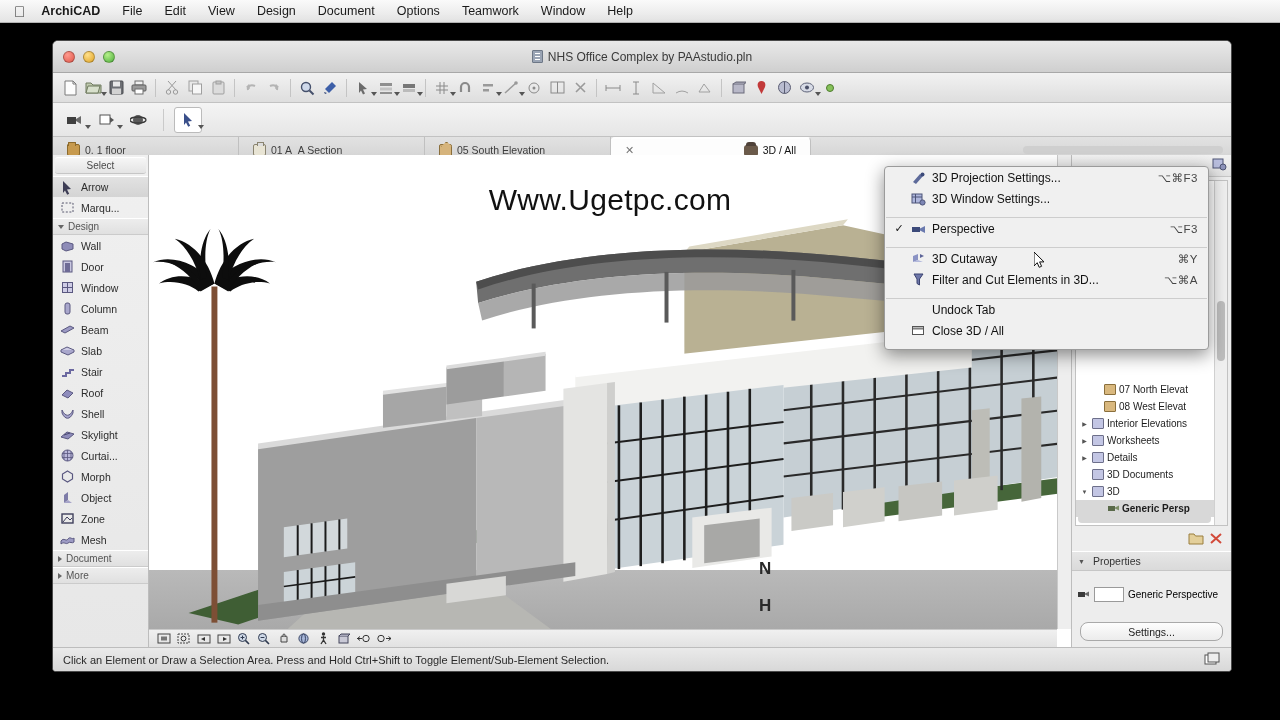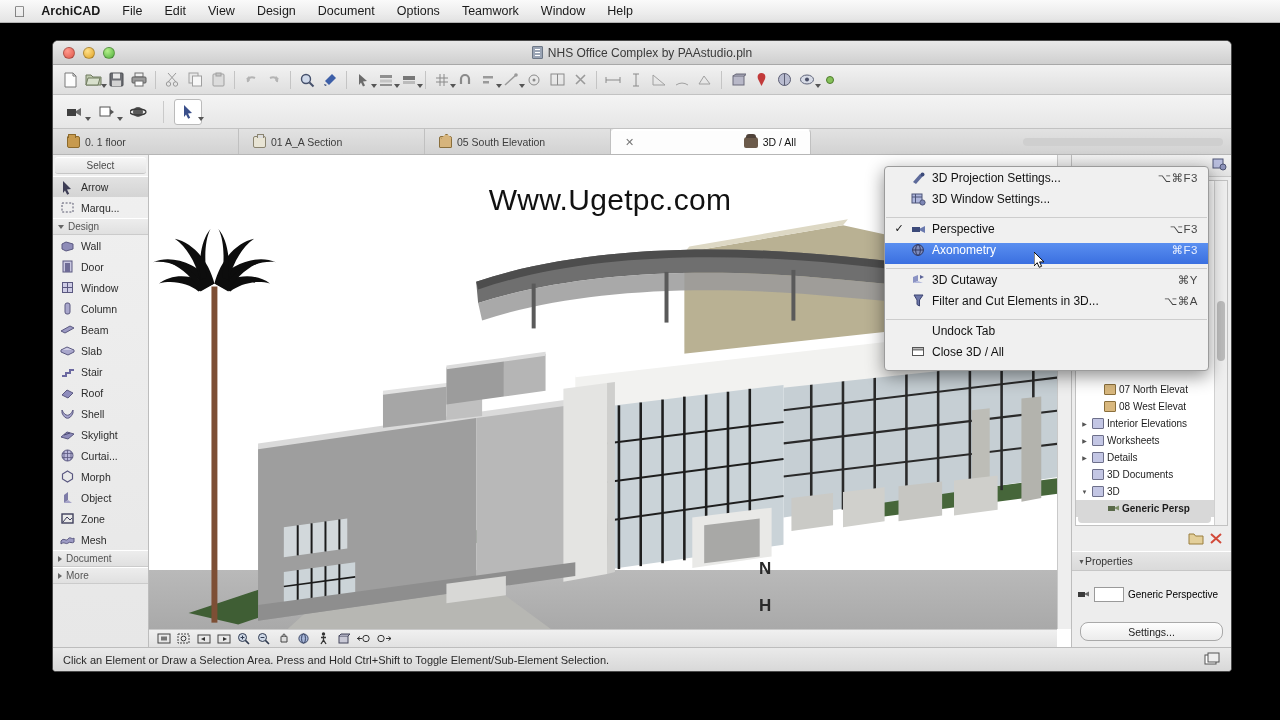--- a/index.html
+++ b/index.html
@@ -33,21 +33,21 @@
   
   .win {
     position: absolute; left: 52px; top: 40px; width: 1180px; height: 632px;
     background: #ececec;
     border: 1px solid #4a4a4a;
     border-radius: 6px 6px 4px 4px;
     box-shadow: 0 6px 26px rgba(0,0,0,.6);
     overflow: hidden;
   }
   .titlebar {
-    position: relative; height: 24px;
+    position: relative; height: 32px;
     background: linear-gradient(#e9e9e9, #cfcfcf);
     border-bottom: 1px solid #a8a8a8;
     display: flex; align-items: center;
   }
   .traffic { display: flex; gap: 8px; padding-left: 10px; }
   .dot { width: 12px; height: 12px; border-radius: 50%; border: 1px solid rgba(0,0,0,.25); }
   .dot.r { background: radial-gradient(circle at 35% 30%, #ff9a8e, #e0574a); }
   .dot.y { background: radial-gradient(circle at 35% 30%, #ffe08a, #e0a325); }
   .dot.g { background: radial-gradient(circle at 35% 30%, #b5f08a, #4eae3c); }
   .title-text {
@@ -250,21 +250,21 @@
   }
   .tree-vthumb {
     position: absolute; left: 2px; right: 2px; top: 120px; height: 60px;
     background: #bdbdbd; border-radius: 4px;
   }
   .nav-btnrow {
     height: 22px; display: flex; align-items: center; justify-content: flex-end;
     gap: 5px; padding-right: 8px;
   }
   .props-head {
-    display: flex; align-items: center; gap: 0; font-size: 10.5px;
+    display: flex; align-items: center; gap: 8px; font-size: 10.5px;
     color: #333; padding: 3px 6px;
     background: linear-gradient(#e6e6e6, #dadada);
     border-top: 1px solid #fff; border-bottom: 1px solid #c6c6c6;
   }
   .props-row {
     display: flex; align-items: center; gap: 4px; padding: 16px 5px;
     font-size: 10px;
   }
   .props-swatch { width: 30px; height: 15px; background: #fff; border: 1px solid #9a9a9a; }
   .props-btn {
@@ -1120,32 +1120,20 @@
       <span class="ctx-ico">
         <svg width="15" height="14" viewBox="0 0 15 14">
             <path d="M1 5h8v5H1z" fill="#3c4a7a"></path>
             <path d="M9 6.5l5-2.5v7l-5-2.5z" fill="#6a79ae"></path>
           </svg>
       </span>
       <span class="ctx-label">Perspective</span>
       <span class="ctx-key">⌥F3</span>
     </div>
 
-    <div class="ctx-item hl">
-      <span class="ctx-check"></span>
-      <span class="ctx-ico">
-        <svg width="15" height="14" viewBox="0 0 15 14">
-            <circle cx="7" cy="7" r="5.4" fill="#7f8dbe" stroke="#2e3760"></circle>
-            <ellipse cx="7" cy="7" rx="2.3" ry="5.4" fill="none" stroke="#2e3760"></ellipse>
-            <path d="M1.6 7h10.8" stroke="#2e3760"></path>
-          </svg>
-      </span>
-      <span class="ctx-label">Axonometry</span>
-      <span class="ctx-key">⌘F3</span>
-    </div>
 
     <div class="ctx-sep"></div>
 
     <div class="ctx-item">
       <span class="ctx-check"></span>
       <span class="ctx-ico">
         <svg width="15" height="14" viewBox="0 0 15 14">
             <path d="M2 10V4l5-2v6z" fill="#8b93c4"></path>
             <path d="M7 8l5 2H2z" fill="#b3b9dc"></path>
             <path d="M9 2l4 2-4 2z" fill="#5c6498"></path>

